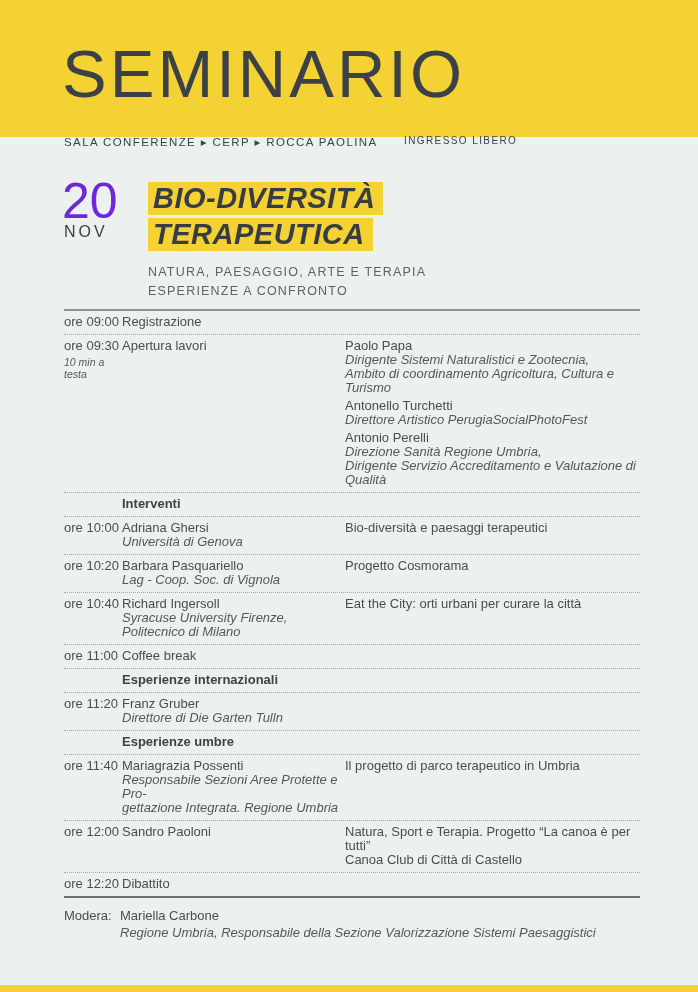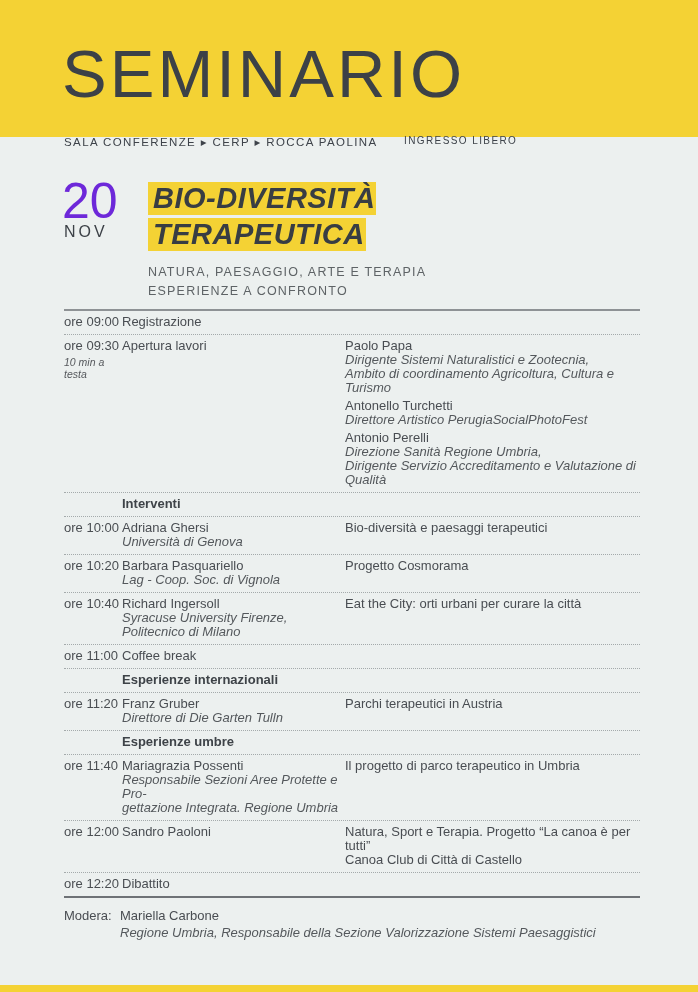--- a/index.html
+++ b/index.html
@@ -26,21 +26,21 @@
   .venue{position:absolute;left:64px;font-size:11.5px;letter-spacing:1.4px;color:#3E434A;}
   .admission{position:absolute;left:404px;font-size:10px;letter-spacing:1.4px;color:#3E434A;}
 
   
   .date-day{position:absolute;left:62px;top:176px;font-size:50px;font-weight:200;line-height:1;color:#6d28d9;}
   .date-month{position:absolute;left:64px;top:223px;font-size:16px;font-weight:400;letter-spacing:3px;color:#3C4147;}
   .title-block{position:absolute;left:148px;top:182px;}
   .hl{
     display:inline-block;background:var(--accent);color:#383D43;
     font-size:29px;font-weight:bold;font-style:italic;letter-spacing:0.5px;
-    line-height:30px;padding:1px 1px 2px 5px;margin-bottom:3px;
+    line-height:30px;padding:1px 8px 2px 5px;margin-bottom:3px;
   }
   .hl + .hl{margin-top:0;}
   .title-lines{display:flex;flex-direction:column;align-items:flex-start;}
   .subtitle{margin-top:9px;font-size:12.5px;letter-spacing:1.2px;color:#5E6366;line-height:19px;}
 
   
   .content{position:absolute;left:64px;top:309px;width:576px;}
   .schedule{border-top:2px solid #8E9295;}
   .srow{
     display:grid;grid-template-columns:58px 223px 1fr;
@@ -189,25 +189,20 @@
           <div class="section-label">Esperienze internazionali</div>
         </div>
         <div class="srow">
           <div class="c-time">
             <span class="line">ore 11:20</span>
           </div>
           <div class="c-mid">
             <span class="line">Franz Gruber</span>
             <span class="line it">Direttore di Die Garten Tulln</span>
           </div>
-          <div class="c-right">
-            <div class="speaker-block">
-              <span class="line">Parchi terapeutici in Austria</span>
-            </div>
-          </div>
         </div>
         <div class="srow">
           <div class="c-time"></div>
           <div class="section-label">Esperienze umbre</div>
         </div>
         <div class="srow">
           <div class="c-time">
             <span class="line">ore 11:40</span>
           </div>
           <div class="c-mid">

